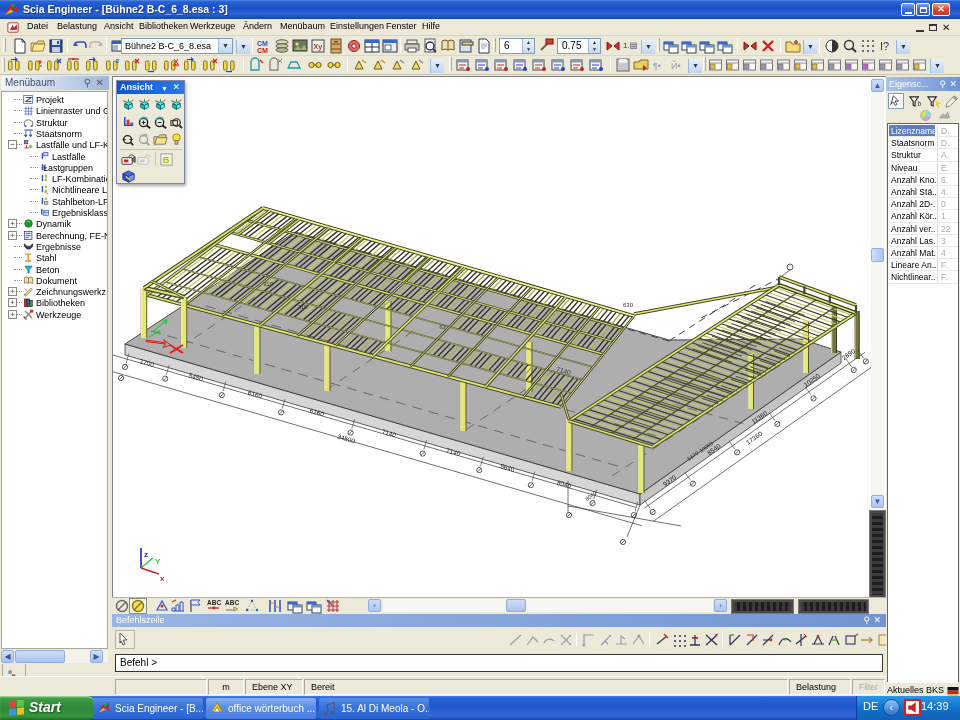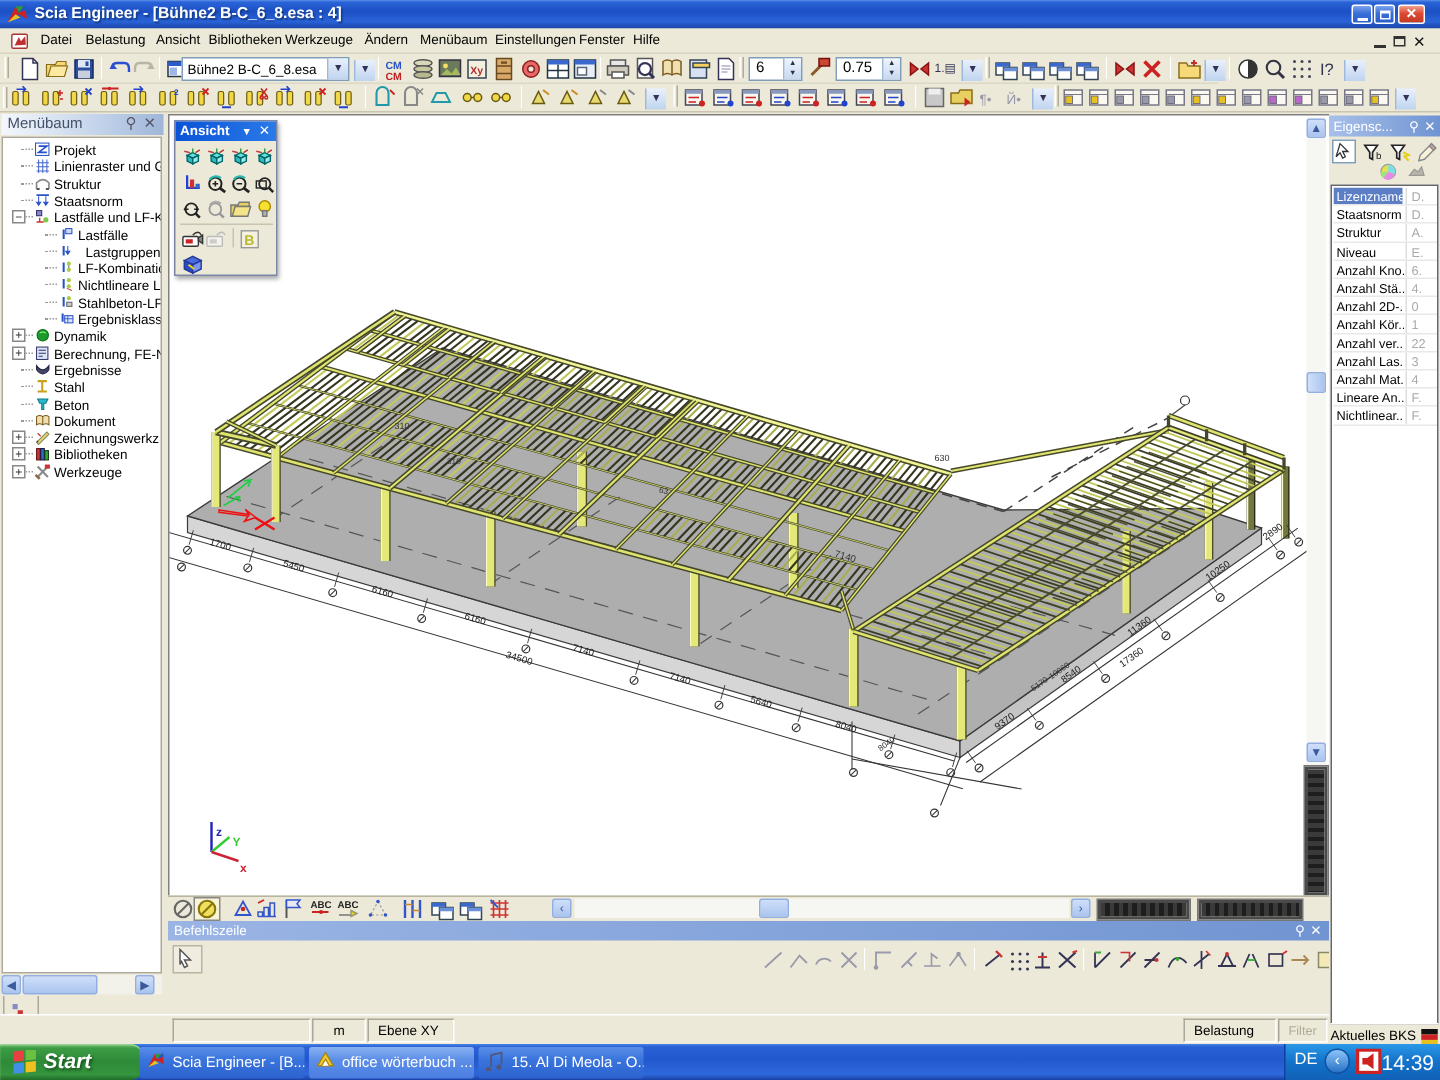--- a/index.html
+++ b/index.html
@@ -53,21 +53,21 @@
 .mi{top:2px}
 </style></head><body>
 <div id="root">
     <div id="titlebar">
       <div style="left:3px;top:1px;width:17px;height:17px"><svg width="17" height="17" viewBox="0 0 16 16">
           <path d="M2 13 L7 3 l2 4 4-5 1 9 -5-3z" fill="#cc2222"></path>
           <path d="M7 3 l2 4 3 -4z" fill="#2a9a3a"></path>
           <path d="M2 13 l5 -5 3 2z" fill="#e8c020"></path>
           <path d="M9 7 l4 -5 1 3z" fill="#2255cc"></path>
         </svg></div>
-      <div style="left:23px;top:3px;text-shadow:1px 1px 1px #143a80">Scia Engineer - [Bühne2 B-C_6_8.esa : 4]</div>
+      <div style="left:23px;top:3px;text-shadow:1px 1px 1px #143a80">Scia Engineer - [Bühne2 B-C_6_8.esa : 3]</div>
       <div class="winbtn" style="left:901px">
         <div style="left:3px;top:8px;width:7px;height:2px;background:#fff"></div>
       </div>
       <div class="winbtn" style="left:916px">
         <div style="left:3px;top:3px;width:7px;height:6px;border:1px solid #fff;border-top-width:2px"></div>
       </div>
       <div class="winbtn close" style="left:932px;width:18px">✕</div>
     </div>
     <div id="menubar">
       <div style="left:6px;top:1px;width:15px;height:15px"><svg width="15" height="15" viewBox="0 0 16 16">
@@ -550,21 +550,21 @@
               <rect x="7" y="2" width="6" height="5" fill="#ccd8f4" stroke="#2a52c8"></rect>
             </svg></div>
           <div style="left:50px;top:1px;position:absolute">Lastfälle</div>
         </div>
         <div class="trow" style="top:69.80000000000001px">
           <div style="left:28px;top:5px;width:8px;height:1px;border-top:1px dotted #999"></div>
           <div class="tico" style="left:37px;top:0"><svg width="11" height="11" viewBox="0 0 16 16">
               <path d="M5 3 v9" stroke="#2a52c8" stroke-width="2"></path>
               <path d="M9 3 v5 m-2 0 l2 3 2-3z m-2 -8 l2 -2 2 2" fill="#2a52c8" stroke="#2a52c8"></path>
             </svg></div>
-          <div style="left:55px;top:1px;position:absolute">Lastgruppen</div>
+          <div style="left:41px;top:1px;position:absolute">Lastgruppen</div>
         </div>
         <div class="trow" style="top:81.10000000000001px">
           <div style="left:28px;top:5px;width:8px;height:1px;border-top:1px dotted #999"></div>
           <div class="tico" style="left:37px;top:0"><svg width="11" height="11" viewBox="0 0 16 16">
               <path d="M5 3 v9" stroke="#2a52c8" stroke-width="2"></path>
               <circle cx="10" cy="4" r="2" fill="#ac4"></circle>
               <circle cx="10" cy="10" r="2" fill="#ac4"></circle>
               <path d="M10 6 v2" stroke="#555"></path>
             </svg></div>
           <div style="left:50px;top:1px;position:absolute">LF-Kombination</div>
@@ -1671,25 +1671,27 @@
           <rect x="3" y="4" width="9" height="8" fill="none" stroke="#335" stroke-width="1.1"></rect>
           <path d="M12 4 l3 -2" stroke="#c33" stroke-width="1.2"></path>
         </svg></div>
       <div class="ticon" style="left:747.0px;top:18px"><svg width="16" height="16" viewBox="0 0 16 16">
           <path d="M2 8 h11 m-3 -3 l3 3 -3 3" stroke="#a85" stroke-width="1.3" fill="none"></path>
         </svg></div>
       <div class="ticon" style="left:763.5px;top:18px"><svg width="16" height="16" viewBox="0 0 16 16">
           <rect x="3" y="3" width="8" height="10" fill="#f4e8b8" stroke="#886"></rect>
           <path d="M12 4 v8" stroke="#c33" stroke-width="1.3"></path>
         </svg></div>
+      <div id="bzinput">Befehl &gt;</div>
     </div>
     <div id="statusbar">
       <div class="scell" style="left:115px;width:92px"></div>
       <div class="scell" style="left:208px;width:36px;text-align:center;padding-left:0">m</div>
       <div class="scell" style="left:245px;width:58px">Ebene XY</div>
+      <div class="scell" style="left:304px;width:484px">Bereit</div>
       <div class="scell" style="left:789px;width:62px">Belastung</div>
       <div class="scell" style="left:852px;width:33px;color:#b0ac98;overflow:hidden;font-size:8.5px">Filter aus</div>
     </div>
     <div id="rpanel">
       <div id="rphead">Eigensc...<span style="position:absolute;right:14px;top:0">⚲</span><span style="position:absolute;right:3px;top:0">✕</span></div>
       <div style="left:2px;top:17px;width:16px;height:16px;border:1px solid #7f9db9;background:#fff"><svg width="14" height="14" viewBox="0 0 16 16">
           <path d="M5 2 l6 6 -4 0 2 4 -2 1 -2-4 -3 3z" fill="#fff" stroke="#333"></path>
         </svg></div>
       <div class="ticon" style="left:22px;top:18px"><svg width="15" height="15" viewBox="0 0 16 16">
           <path d="M2 3 h9 l-3.5 5 v5 l-2 -1 v-4z" fill="#fff" stroke="#222" stroke-width="1.2"></path>
@@ -1797,15 +1799,15 @@
             <path d="M3 13 a2 2 0 1 0 0.1 0z M11 11 a2 2 0 1 0 0.1 0z" fill="#557"></path>
             <path d="M5 13 V4 l8-2 v9" stroke="#557" stroke-width="1.3" fill="none"></path>
           </svg></span>15. Al Di Meola - O...</div>
       <div id="tray">
         <div style="left:6px;top:4px;font-size:11px">DE</div>
         <div style="left:26px;top:3px;width:17px;height:17px;border-radius:50%;background:linear-gradient(180deg,#8ac4f8,#2a72c8);border:1px solid #1050a0;color:#fff;font-size:10px;text-align:center;line-height:16px">‹</div>
         <div style="left:47px;top:3px;width:17px;height:17px"><svg width="17" height="17" viewBox="0 0 16 16">
             <rect x="1" y="1" width="14" height="14" fill="#fff" stroke="#cc2222" stroke-width="2"></rect>
             <path d="M4 6 v4 h3 l4 3 V3 L7 6z" fill="#cc2222"></path>
           </svg></div>
-        <div style="left:64px;top:4px;font-size:14px">14:39</div>
+        <div style="left:64px;top:4px;font-size:11px">14:39</div>
       </div>
     </div>
   </div>
 </body></html>

